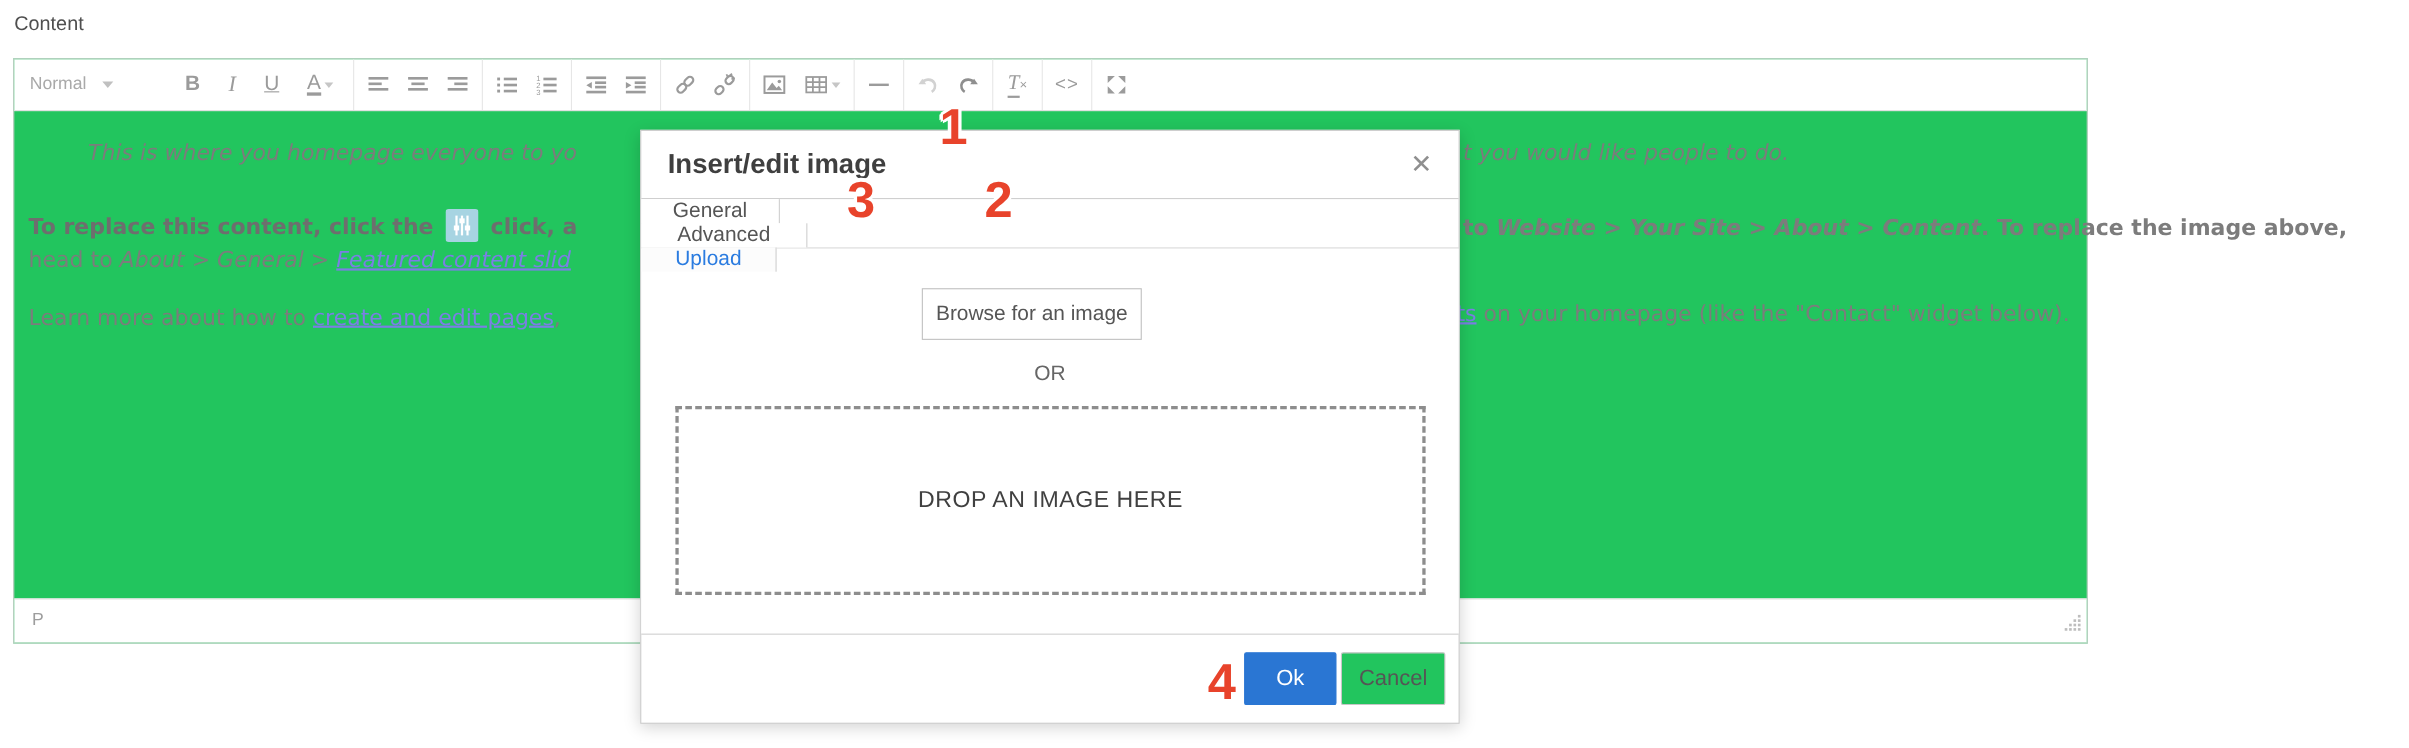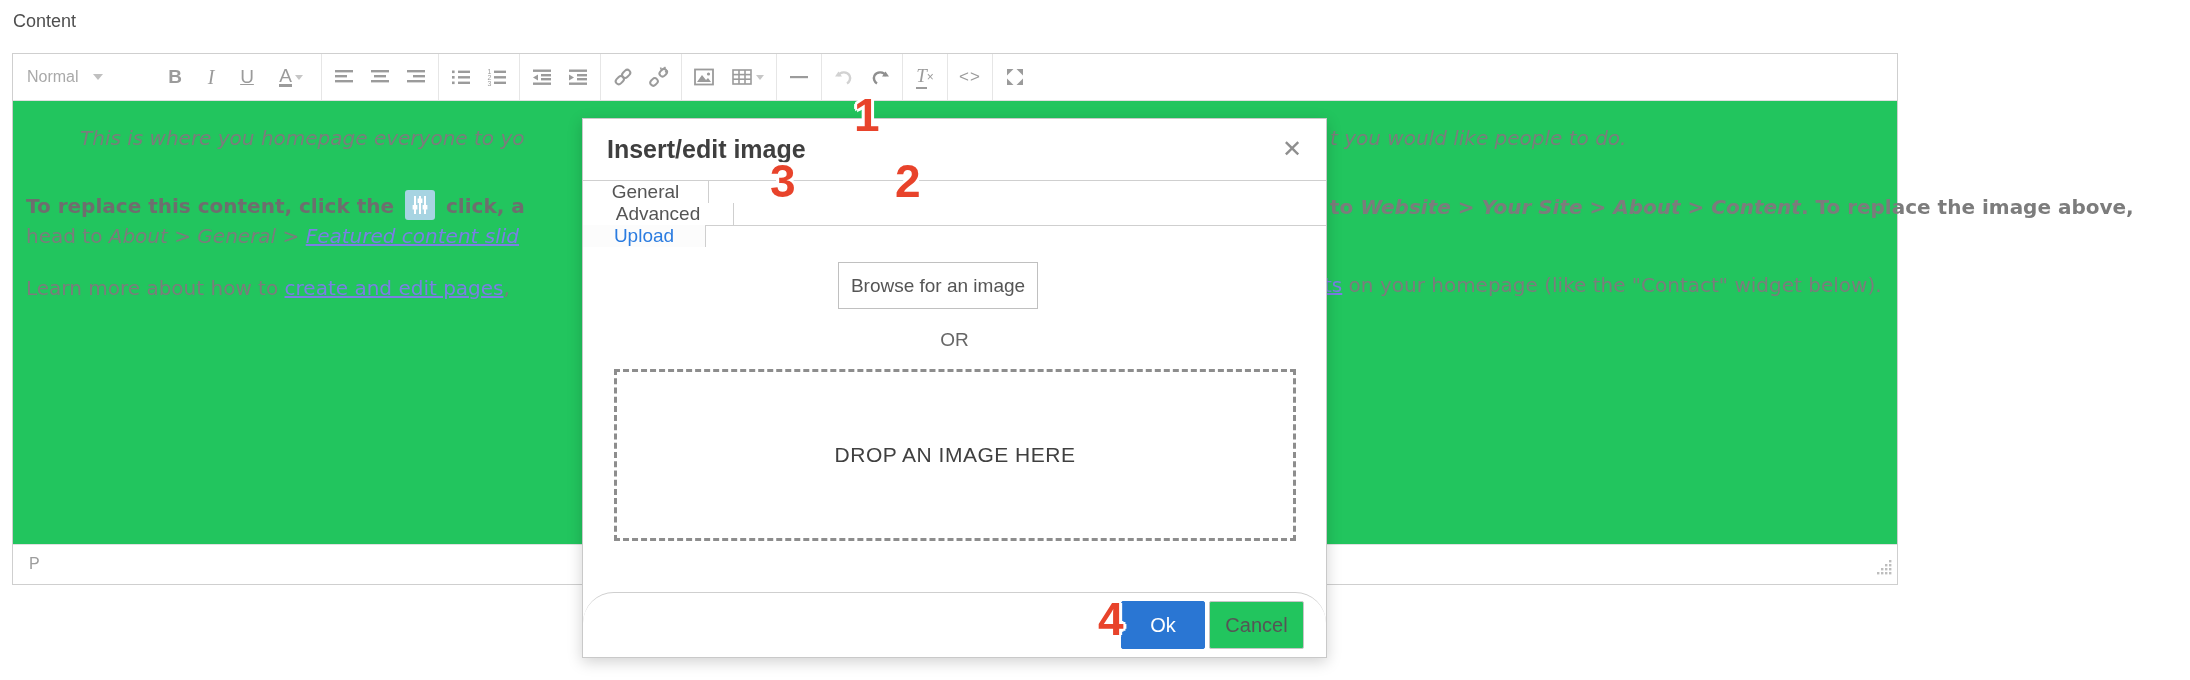--- a/index.html
+++ b/index.html
@@ -61,22 +61,22 @@
     font-size:19px; color:#555; border-right:1px solid #cfcfcf; cursor:pointer; background:#fff; }
   .tab.active { color:#2b7ce0; background:#fcfcfc; height:47px; position:relative; z-index:2; }
   .dlg-body { position:absolute; left:0; top:107px; right:0; bottom:81px; background:#fff; }
   .browse-btn { position:absolute; left:255px; top:36px; width:200px; height:47px;
     background:#fff; border:1px solid #c0c0c0; font-size:19px; color:#555;
     display:flex; align-items:center; justify-content:center; cursor:pointer; }
   .or-text { position:absolute; left:0; right:0; top:103px; text-align:center; font-size:19px; color:#666; }
   .dropzone { position:absolute; left:31px; top:143px; width:682px; height:172px;
     border:3px dashed #8d8d8d; display:flex; align-items:center; justify-content:center; cursor:pointer; }
   .dropzone-text { font-size:21px; color:#404040; letter-spacing:0.5px; }
-  .dlg-footer { position:absolute; left:0; bottom:0; right:0; height:65px; border-top:1px solid #cfcfcf;
-    display:flex; align-items:center; justify-content:flex-end; padding-right:22px; gap:4px;border-radius:31px; }
+  .dlg-footer { position:absolute; left:0; bottom:0; right:0; height:81px; border-top:1px solid #cfcfcf;
+    display:flex; align-items:center; justify-content:flex-end; padding-right:12px; gap:4px; }
   .btn { height:48px; display:flex; align-items:center; justify-content:center;
     font-size:20px; border-radius:2px; cursor:pointer; }
   .btn-ok { width:84px; background:#2a76d3; color:#fff; border:1px solid #2a76d3; }
   .btn-cancel { width:95px; background:#22c55e; color:#555; border:1px solid #c6c6c6; }
 
   
   .badge { position:absolute; z-index:50; font-size:46px; font-weight:bold; color:#e8432b;
     font-family:"Liberation Sans", sans-serif; line-height:1;
     text-shadow:-3px 0 0 #fff, 3px 0 0 #fff, 0 -3px 0 #fff, 0 3px 0 #fff,
       -2px -2px 0 #fff, 2px -2px 0 #fff, -2px 2px 0 #fff, 2px 2px 0 #fff; }

